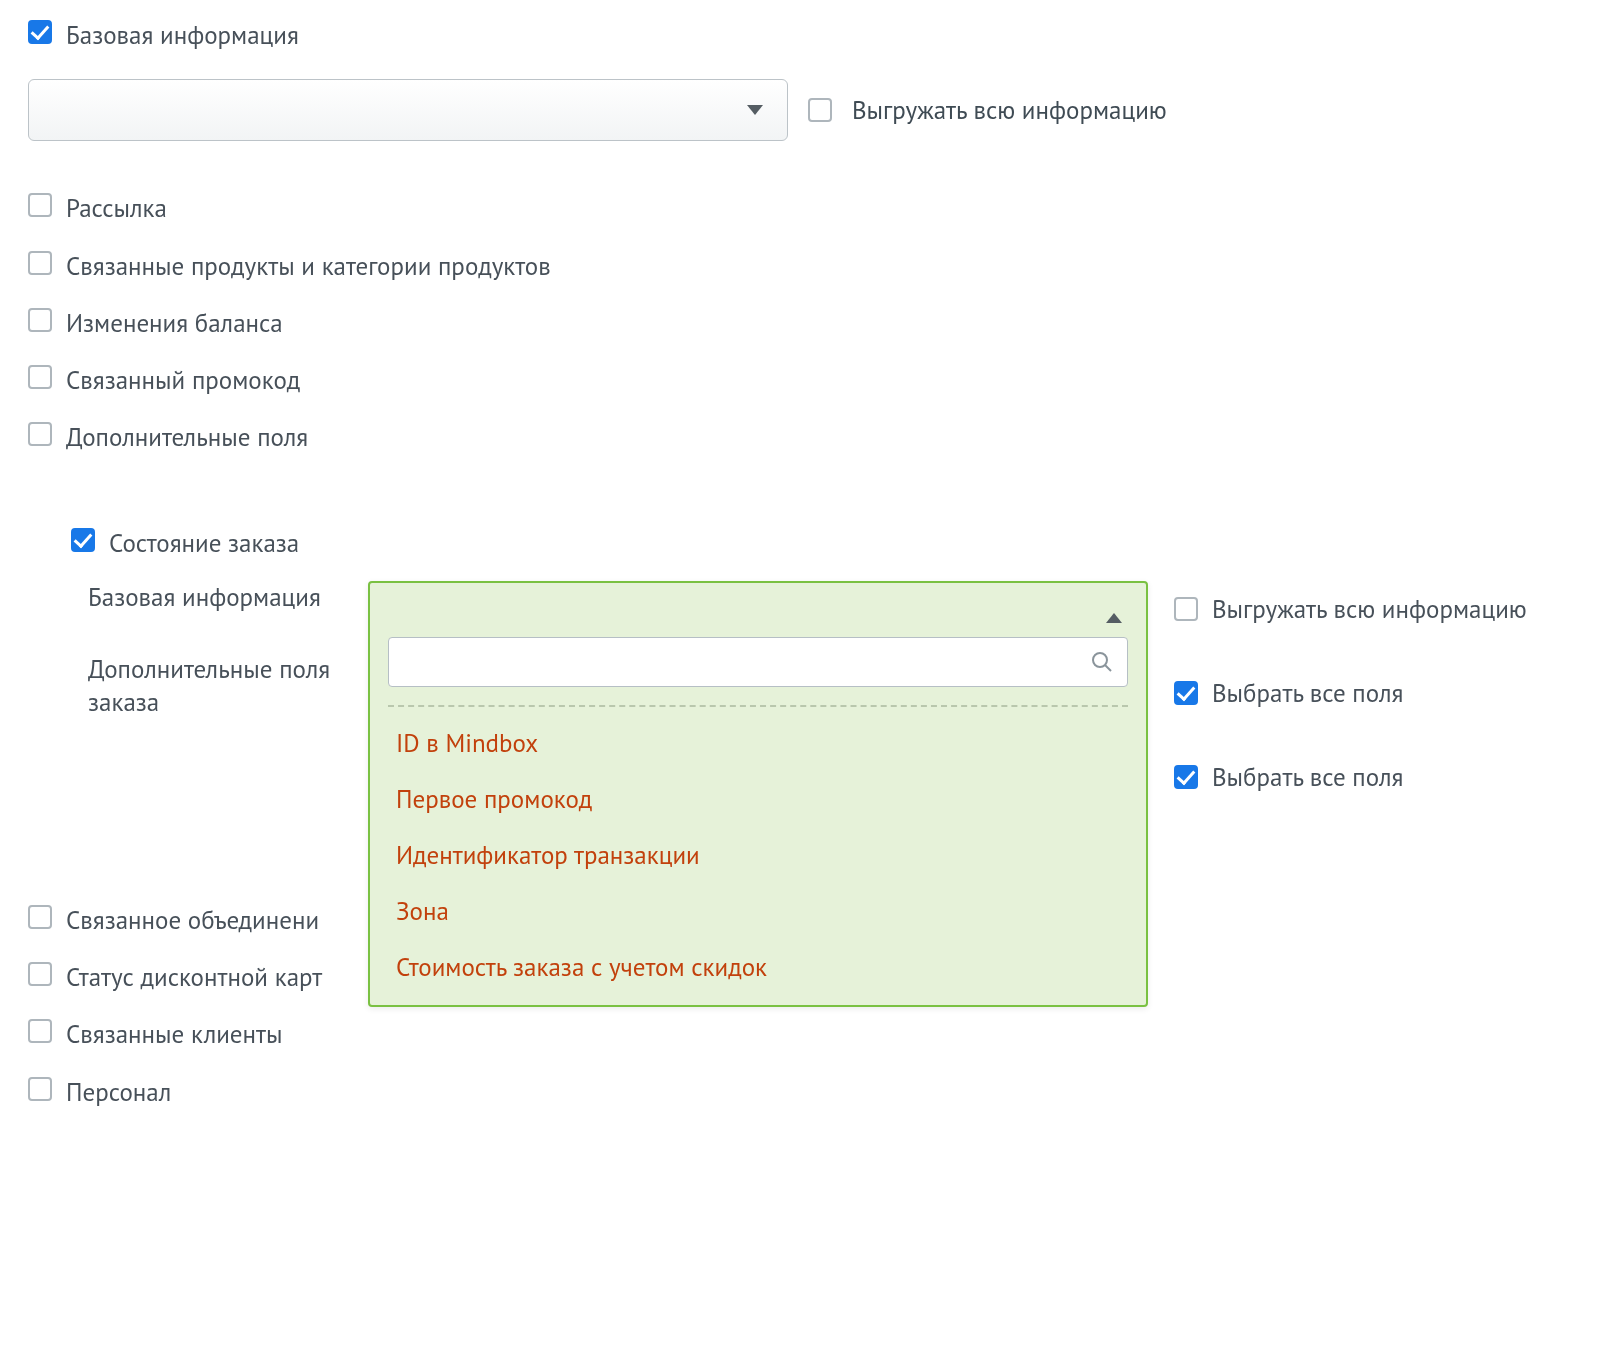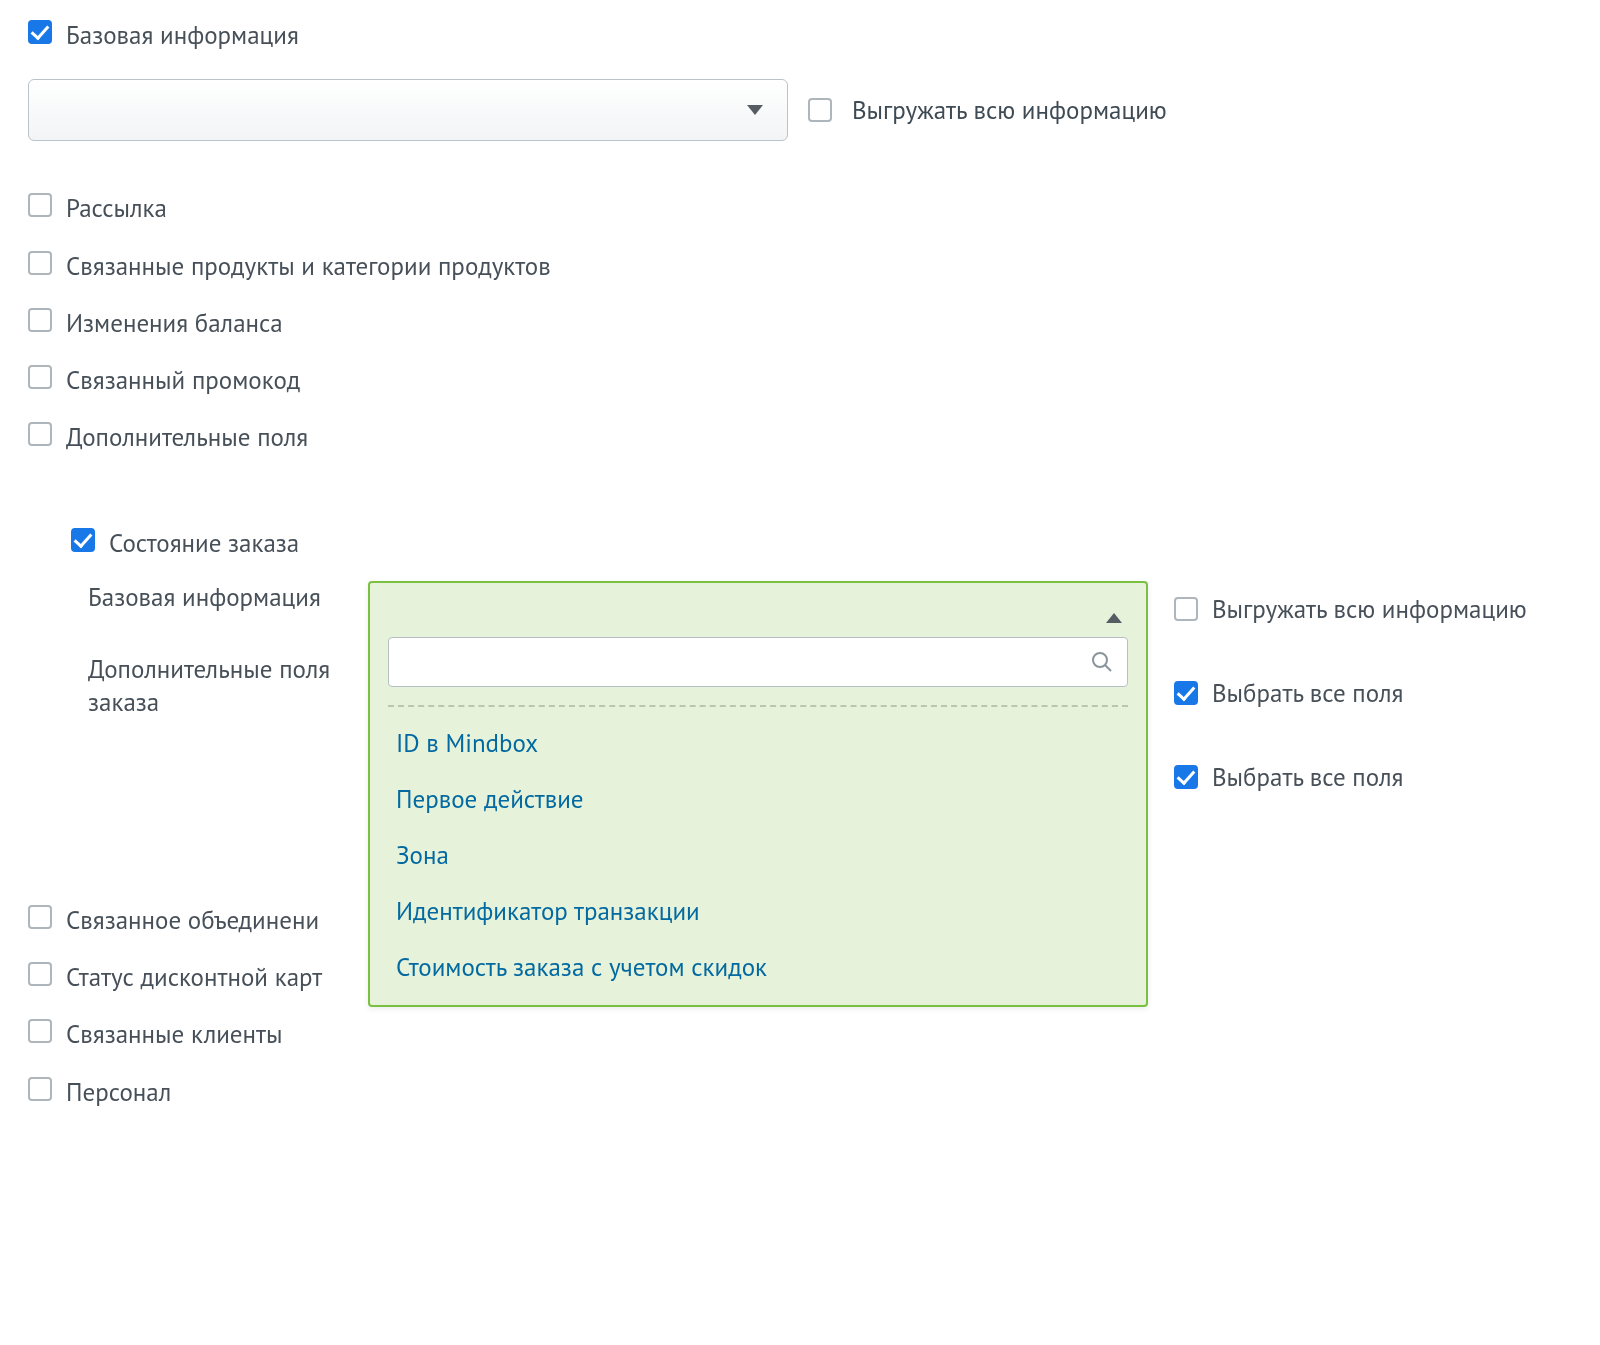--- a/index.html
+++ b/index.html
@@ -120,21 +120,21 @@
     color:#8a949b;
   }
   .mag svg{ width:24px; height:24px; display:block; }
   .dashed{
     border:none;
     border-top:2px dashed #b9c7ad;
     margin:18px 0 8px 0;
   }
   .option{
     padding:12px 8px;
-    color:#0369a1;
+    color:#c2410c;
     cursor:pointer;
   }
 
   .right-checks{
     margin-left:26px;
     display:flex;
     flex-direction:column;
     padding-top:12px;
   }
   .right-checks .rc{
@@ -206,23 +206,23 @@
       <input type="text" style="">
       <span class="mag">
         <svg viewBox="0 0 24 24" fill="none" stroke="#8a949b" stroke-width="2">
           <circle cx="10" cy="10" r="7"></circle>
           <line x1="15" y1="15" x2="21" y2="21"></line>
         </svg>
       </span>
     </div>
     <hr class="dashed">
     <div class="option">ID в Mindbox</div>
-    <div class="option">Первое действие</div>
+    <div class="option">Первое промокод</div>
+    <div class="option">Идентификатор транзакции</div>
     <div class="option">Зона</div>
-    <div class="option">Идентификатор транзакции</div>
     <div class="option">Стоимость заказа с учетом скидок</div>
   </div>
 
   <div class="right-checks">
     <div class="rc">
       <span class="cb"></span>
       <span>Выгружать всю информацию</span>
     </div>
     <div class="rc">
       <span class="cb checked"></span>

